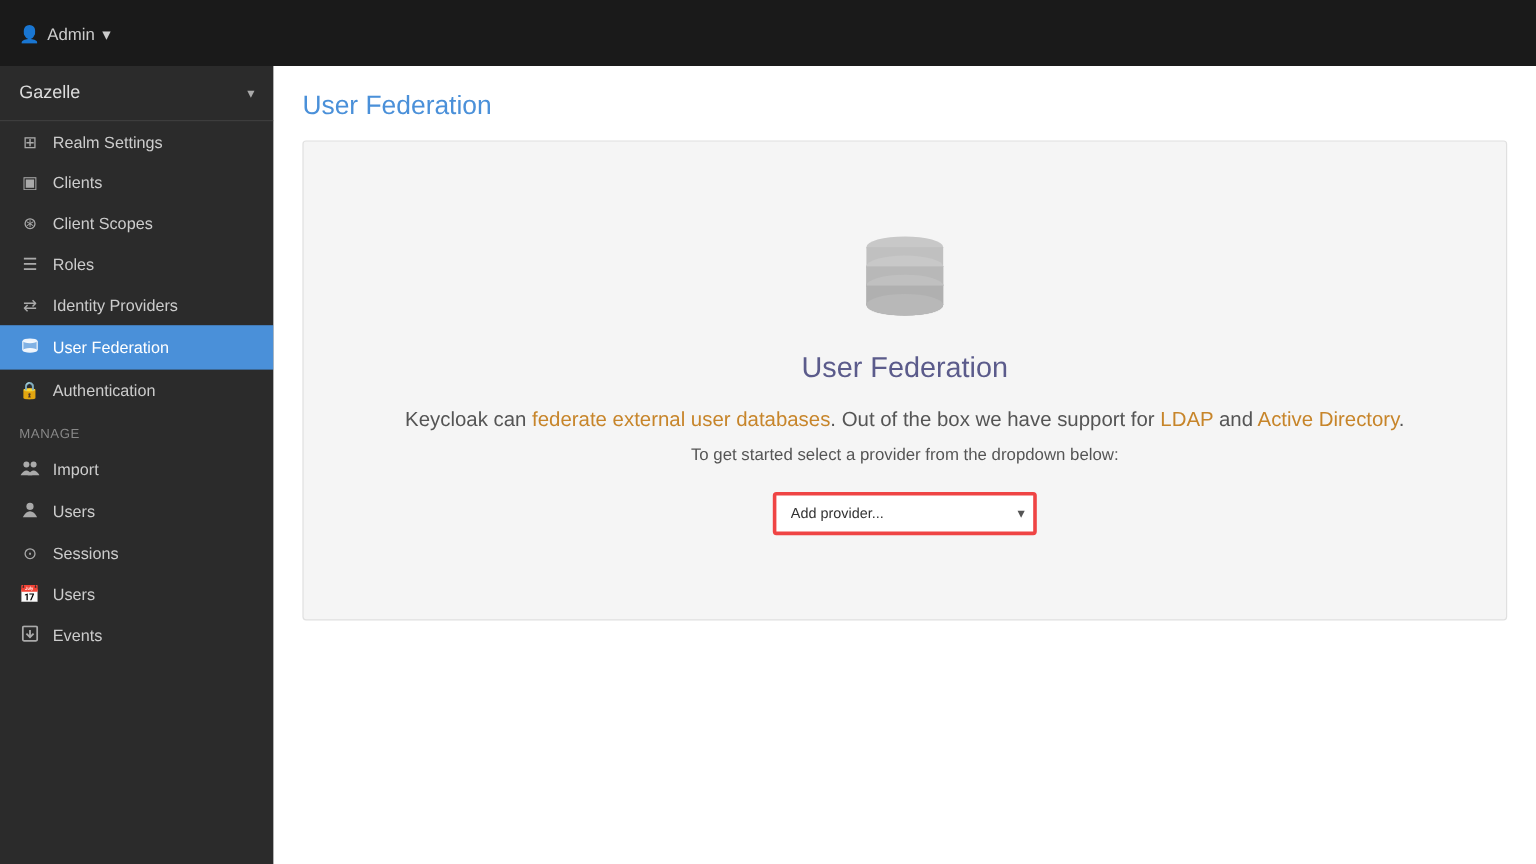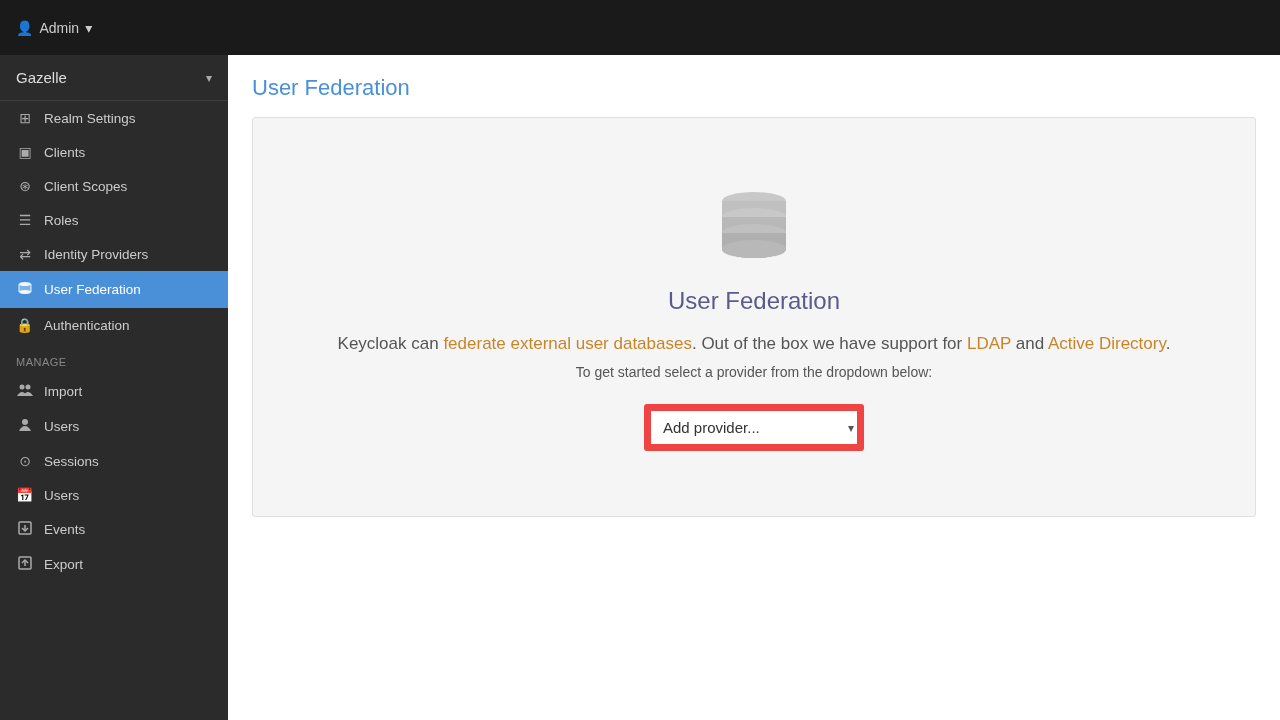--- a/index.html
+++ b/index.html
@@ -160,22 +160,22 @@
       text-align: left;
       margin-bottom: 24px;
     }
     .provider-select-wrap {
       position: relative;
       width: 220px;
     }
     .provider-select-wrap select {
       width: 100%;
       padding: 8px 32px 8px 12px;
-      font-size: 15px;
-      border: 7px solid #ef4444;
+      font-size: 12px;
+      border: 3px solid #ef4444;
       border-radius: 3px;
       background: #fff;
       appearance: none;
       -webkit-appearance: none;
       cursor: pointer;
       color: #333;
     }
     .provider-select-wrap .select-arrow {
       position: absolute;
       right: 10px;
@@ -277,30 +277,20 @@
     <div class="sidebar-item">
       <span class="item-icon">
         <svg width="14" height="14" viewBox="0 0 14 14" fill="none" stroke="#aaa" stroke-width="1.5" xmlns="http://www.w3.org/2000/svg">
           <rect x="1" y="1" width="12" height="12" rx="1"></rect>
           <line x1="7" y1="4" x2="7" y2="10"></line>
           <polyline points="4,7 7,10 10,7"></polyline>
         </svg>
       </span>
       <span>Events</span>
     </div>
-    <div class="sidebar-item">
-      <span class="item-icon">
-        <svg width="14" height="14" viewBox="0 0 14 14" fill="none" stroke="#aaa" stroke-width="1.5" xmlns="http://www.w3.org/2000/svg">
-          <rect x="1" y="1" width="12" height="12" rx="1"></rect>
-          <line x1="7" y1="10" x2="7" y2="4"></line>
-          <polyline points="4,7 7,4 10,7"></polyline>
-        </svg>
-      </span>
-      <span>Export</span>
-    </div>
   </nav>
 
   <div id="content">
     <h1 class="page-title">User Federation</h1>
 
     <div class="content-panel">
 
       <div class="db-icon-container">
         <svg width="90" height="80" viewBox="0 0 90 80" xmlns="http://www.w3.org/2000/svg">
 

